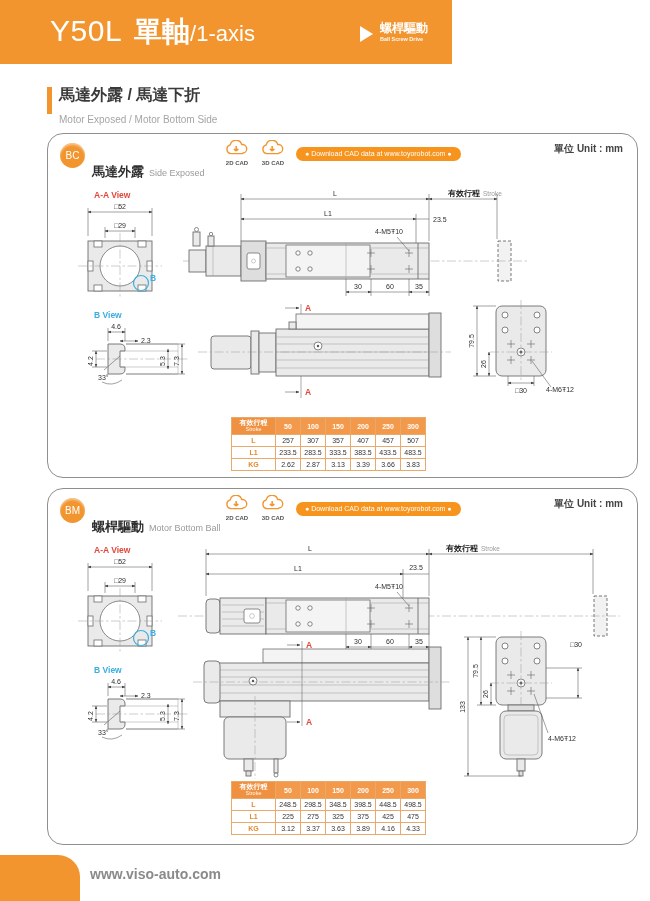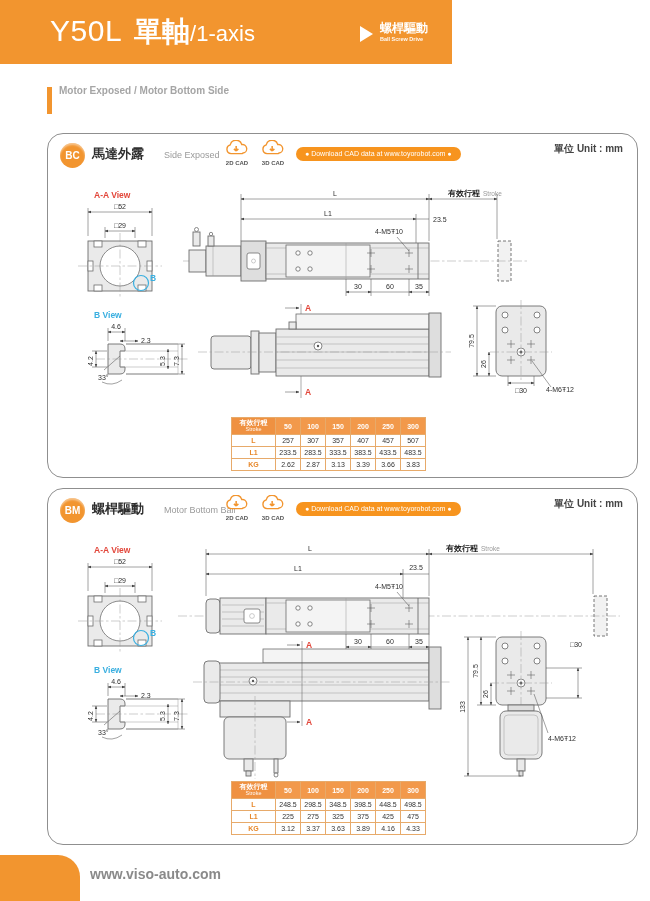--- a/index.html
+++ b/index.html
@@ -16,30 +16,30 @@
   .hdr-badge{margin-left:auto;margin-right:24px;display:flex;align-items:flex-end;gap:7px}
   .tri{width:0;height:0;border-left:13px solid #fff;border-top:8px solid transparent;border-bottom:8px solid transparent}
   .badge-txt{color:#fff;line-height:1.1}
   .badge-cn{font-size:12px;font-weight:bold}
   .badge-en{font-size:5.5px;font-weight:bold;opacity:.95}
 
   
   .sec{position:absolute;left:47px;top:85px}
   .sec-bar{position:absolute;left:0;top:2px;width:5px;height:27px;background:var(--orange)}
   .sec-cn{margin-left:12px;font-size:16px;font-weight:bold;color:#3a3a3a}
-  .sec-en{margin-left:12px;margin-top:0;font-size:10px;font-weight:bold;color:#a5a5a5}
+  .sec-en{margin-left:12px;margin-top:8px;font-size:10px;font-weight:normal;color:#a5a5a5}
 
   
   .panel{position:absolute;left:47px;width:591px;background:#fff;border:1px solid #8f8f8f;border-radius:16px}
   .panel.bc{top:133px;height:345px}
   .panel.bm{top:488px;height:357px}
   .pbadge{position:absolute;left:12px;top:9px;width:25px;height:25px;border-radius:50%;background:var(--orange);
-          color:#fff;font-size:10px;font-weight:bold;display:flex;align-items:center;justify-content:center;
+          color:#fff;font-size:10px;font-weight:normal;display:flex;align-items:center;justify-content:center;
           box-shadow:inset 0 2px 2px rgba(255,255,255,.45)}
-  .pname{position:absolute;left:44px;top:11px;display:flex;align-items:baseline;gap:20px;white-space:nowrap}
+  .pname{position:absolute;left:44px;top:29px;display:flex;align-items:baseline;gap:5px;white-space:nowrap}
   .pname-cn{font-size:13px;font-weight:bold;color:#2e2e2e}
   .pname-en{font-size:9px;color:#9a9a9a}
   .cad{position:absolute;top:6px;width:34px;text-align:center}
   .cad.c2d{left:172px}.cad.c3d{left:208px}
   .cad-lab{font-size:6px;color:#555;font-weight:bold;margin-top:-1px}
   .pill{position:absolute;left:248px;top:13px;height:14px;background:#F7941E;border-radius:8px;color:#fff;
         font-size:7px;line-height:14px;padding:0 9px;white-space:nowrap;cursor:pointer}
   .unit{position:absolute;right:14px;top:8px;font-size:10px;font-weight:bold;color:#444}
   .draw{position:absolute;left:0;top:52px}
   .spec{position:absolute;left:183px;border-collapse:collapse;font-size:7px;table-layout:fixed}
@@ -90,20 +90,21 @@
     <div class="tri"></div>
     <div class="badge-txt">
       <div class="badge-cn">螺桿驅動</div>
       <div class="badge-en">Ball Screw Drive</div>
     </div>
   </div>
 </div>
 
 <div class="sec">
   <div class="sec-bar"></div>
+  <div class="sec-cn">馬達外露 / 馬達下折</div>
   <div class="sec-en">Motor Exposed / Motor Bottom Side</div>
 </div>
 
 <section class="panel bc">
   <div class="pbadge">BC</div>
   <div class="pname">
     <span class="pname-cn">馬達外露</span>
     <span class="pname-en">Side Exposed</span>
   </div>
   <div class="cad c2d">

